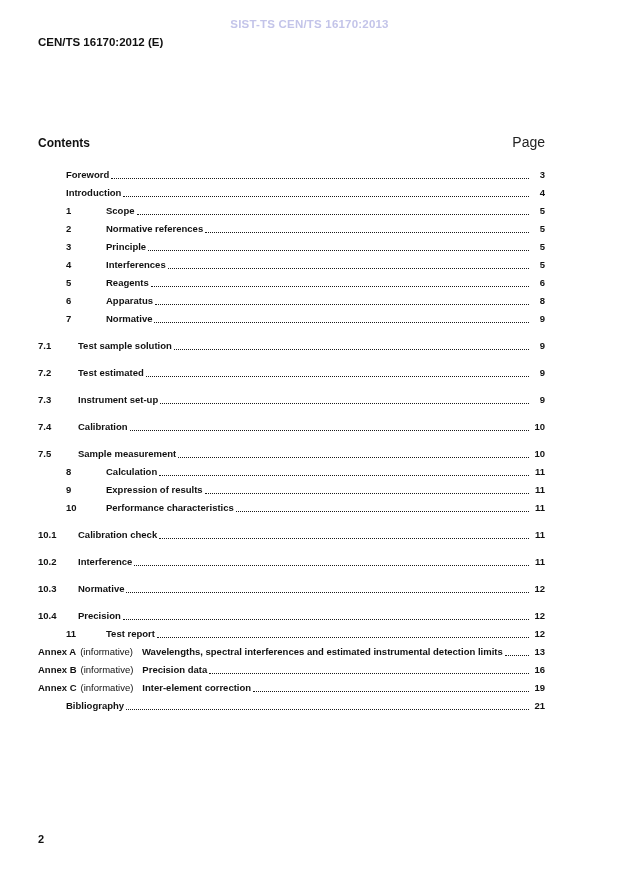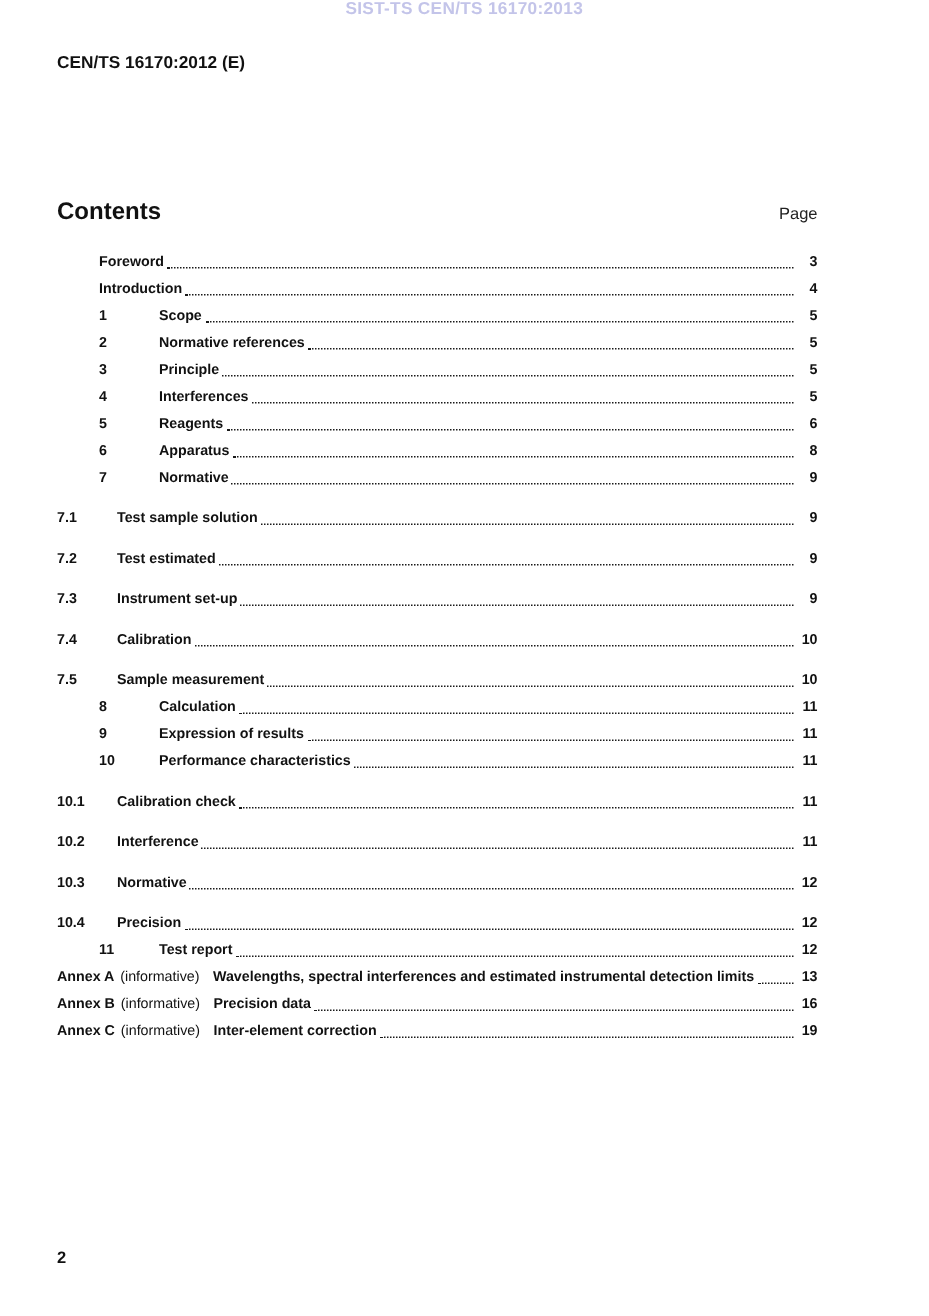--- a/index.html
+++ b/index.html
@@ -11,21 +11,21 @@
     position: relative;
     width: 619px;
     height: 877px;
     background: #ffffff;
     font-family: "Liberation Sans", "DejaVu Sans", sans-serif;
     color: #111111;
     overflow: hidden;
   }
   .watermark {
     position: absolute;
-    top: 0;
+    top: 18px;
     left: 0;
     right: 0;
     text-align: center;
     font-size: 11.5px;
     font-weight: bold;
     color: #c3c4e9;
     letter-spacing: 0.2px;
   }
   .doc-ref {
     position: absolute;
@@ -40,25 +40,25 @@
     top: 133px;
     width: 507px;
   }
   .contents-header {
     display: flex;
     justify-content: space-between;
     align-items: baseline;
     line-height: 18px;
   }
   .contents-title {
-    font-size: 16px;
+    font-size: 12px;
     font-weight: bold;
   }
   .page-col-label {
-    font-size: 11px;
+    font-size: 14px;
     color: #222222;
   }
   .toc {
     margin-top: 17px;
   }
   .toc-row {
     display: flex;
     align-items: flex-end;
     font-size: 9.5px;
     font-weight: bold;
@@ -261,18 +261,23 @@
         <div class="toc-row annex">
           <span class="annex-text"><span class="annex-prefix">Annex B</span><span class="annex-qual">(informative)</span><span class="annex-title">Precision data</span></span>
           <span class="leader"></span>
           <span class="pagenum">16</span>
         </div>
         <div class="toc-row annex">
           <span class="annex-text"><span class="annex-prefix">Annex C</span><span class="annex-qual">(informative)</span><span class="annex-title">Inter-element correction</span></span>
           <span class="leader"></span>
           <span class="pagenum">19</span>
         </div>
+        <div class="toc-row major">
+          <span class="label">Bibliography</span>
+          <span class="leader"></span>
+          <span class="pagenum">21</span>
+        </div>
       </div>
   </div>
 
   <div class="footer-page-number">2</div>
 
 </div>
 
 </body></html>

